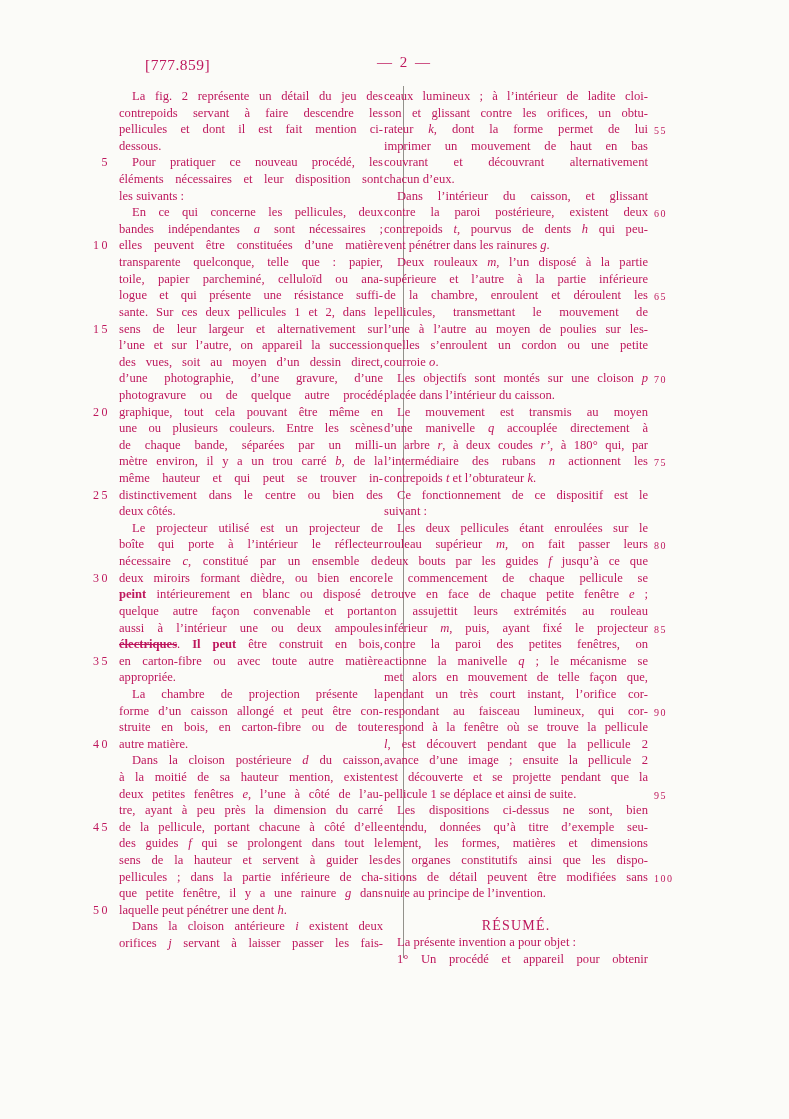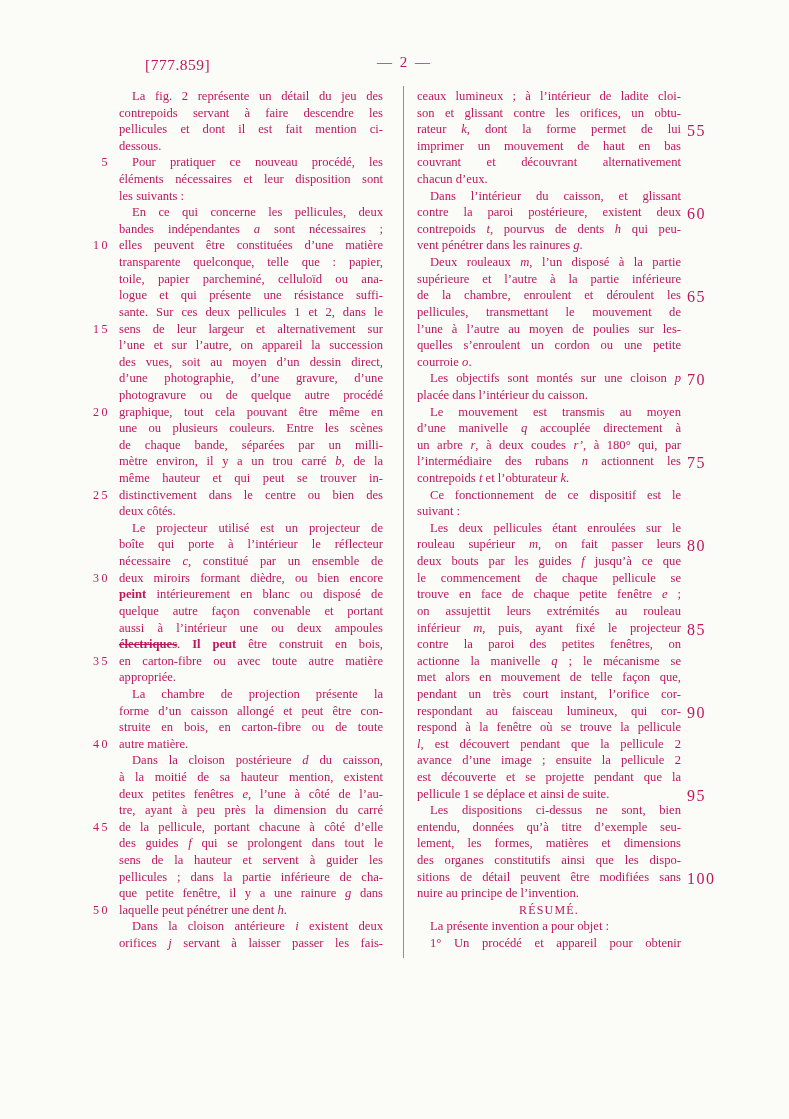--- a/index.html
+++ b/index.html
@@ -11,38 +11,38 @@
     color:#be185d;
     font-family:"Liberation Serif","DejaVu Serif",serif;
     overflow:hidden;
   }
   .hdr{position:absolute;left:137px;top:56px;width:535px;height:22px;font-size:15.5px;}
   .pnum{position:absolute;left:8px;top:0;letter-spacing:0.5px;}
   .pgnum{position:absolute;left:0;right:0;top:-2px;text-align:center;letter-spacing:2px;font-size:15px;}
   .divider{position:absolute;left:403px;top:86px;width:1px;height:872px;background:rgba(62,58,50,0.55);}
   .col{position:absolute;top:88px;width:264px;font-size:12.6px;line-height:16.62px;}
   .colL{left:119px;}
-  .colR{left:417px;}
+  .colR{left:384px;}
   .ln{
     position:relative;height:16.62px;
     text-align:justify;text-align-last:justify;
     hyphens:none;
   }
   .ln.e{text-align:left;text-align-last:left;}
   .ln.p{text-indent:13px;}
-  .ln.c{text-align:center;text-align-last:center;font-size:12px;letter-spacing:1.2px;text-indent:0;}
+  .ln.c{text-align:center;text-align-last:center;font-size:14px;letter-spacing:1.2px;text-indent:0;margin-top:16px;}
   .lnum{
     position:absolute;left:-42px;top:0;width:33px;
     text-align:right;text-align-last:right;
     font-size:12px;letter-spacing:2.5px;text-indent:0;
   }
   .rnum{
     position:absolute;left:calc(100% + 6px);top:2px;width:32px;
     text-align:left;text-align-last:left;
-    font-size:16px;letter-spacing:1.5px;text-indent:0;
+    font-size:10px;letter-spacing:1.5px;text-indent:0;
   }
   .ln i{font-style:italic;}
   .ln b{font-weight:bold;}
   .ln b.st{text-decoration:line-through;}
 </style>
 </head>
 <body>
 
 <div class="page">
   <header class="hdr">

